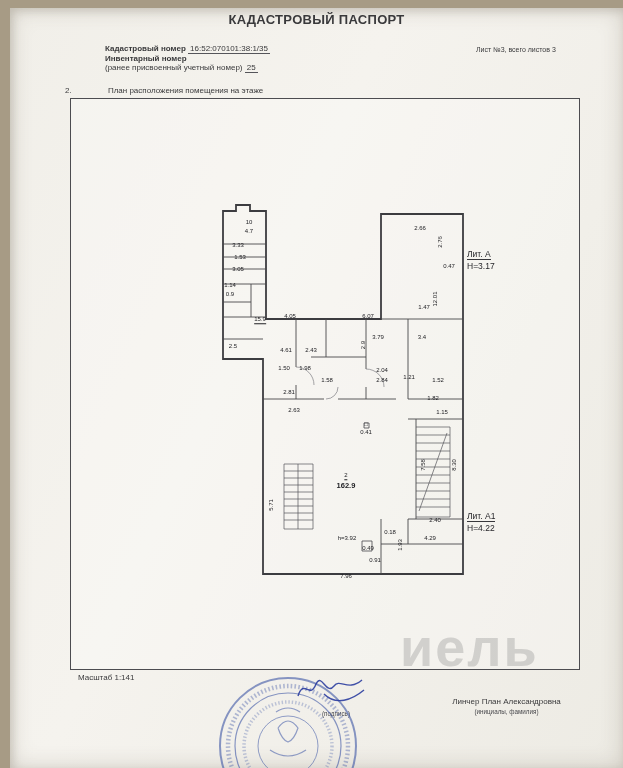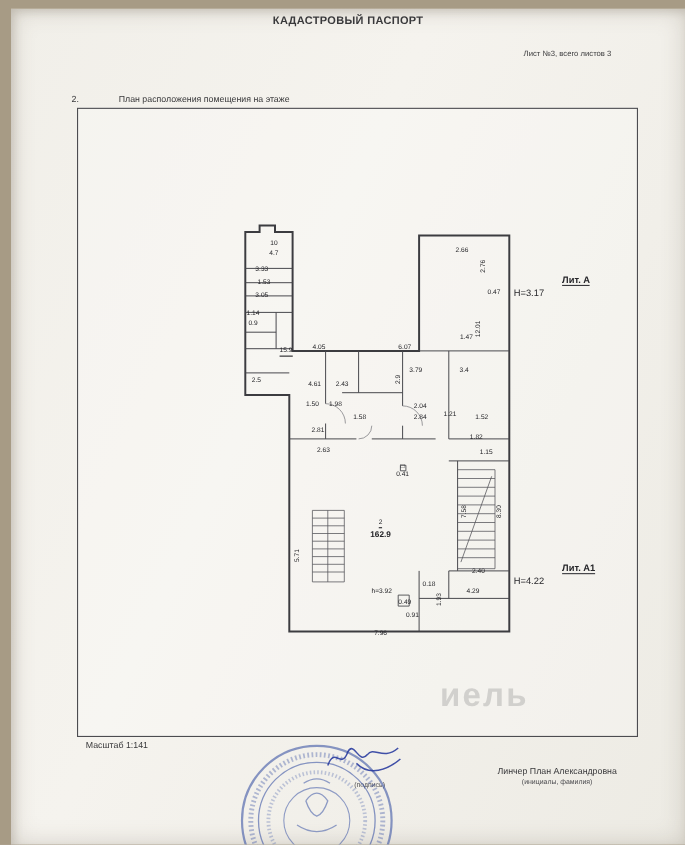--- a/index.html
+++ b/index.html
@@ -9,62 +9,75 @@
     font-family:"Liberation Sans", sans-serif;
   }
   .paper{
     position:absolute;left:10px;top:8px;width:613px;height:760px;
     background:linear-gradient(115deg,#f1efe9 0%,#f5f3ee 40%,#edebe4 100%);
     box-shadow:inset 0 0 22px rgba(95,84,62,.22), inset 3px 3px 8px rgba(95,84,62,.18);
     overflow:hidden;color:#39393b;
   }
   .abs{position:absolute;}
   
-  .doc-title{top:7px;left:0;width:100%;text-align:center;font-weight:bold;font-size:10px;line-height:10px;letter-spacing:.3px;}
+  .doc-title{top:7px;left:0;width:100%;text-align:center;font-weight:bold;font-size:13px;line-height:10px;letter-spacing:.3px;}
   .meta{left:95px;top:36px;font-size:8px;line-height:9.5px;}
   .meta .lbl{font-weight:bold;}
   .meta .val{border-bottom:.8px solid #55555a;padding:0 2px;}
   .sheet{left:466px;top:38px;font-size:7px;}
   .section{left:55px;top:78px;font-size:8px;font-weight:normal;}
   .section .no{margin-right:34px;}
   
   .plan-box{left:60px;top:90px;width:508px;height:570px;border:1.2px solid #4c4c50;background:rgba(255,255,255,.25);}
   .plan-title{position:absolute;top:28px;left:0;width:100%;text-align:center;font-weight:bold;font-size:13px;letter-spacing:.4px;color:#232325;}
   .drawing{position:absolute;left:145px;top:100px;width:265px;height:390px;}
   .drawing svg{position:absolute;left:0;top:0;}
   .dim{position:absolute;font-size:6px;line-height:1;color:#222226;white-space:nowrap;transform:translate(-50%,-50%);}
   .dim.u{border-bottom:.8px solid #222226;padding-bottom:.5px;}
   .dim.b{font-size:7.5px;font-weight:bold;}
   .lit{font-size:8.5px;color:#26262a;}
-  .lit .lit-name{border-bottom:.8px solid #37373b;font-weight:bold;display:inline-block;margin-left:44px;}
+  .lit .lit-name{border-bottom:.8px solid #37373b;font-weight:normal;display:inline-block;}
   .lit .lit-h{display:block;margin-top:1px;}
   .lit-a{left:396px;top:150px;}
   .lit-a1{left:396px;top:412px;}
   
-  .watermark{left:390px;top:608px;font-size:30px;font-weight:bold;color:rgba(128,128,130,.30);letter-spacing:2px;z-index:4;}
+  .watermark{left:390px;top:608px;font-size:54px;font-weight:bold;color:rgba(128,128,130,.30);letter-spacing:2px;z-index:4;}
   
   .scale{left:68px;top:665px;font-size:8px;}
   .sig-left{left:120px;top:689px;width:130px;text-align:center;font-size:8px;}
   .sig-left .sub,.sig-right .sub,.sig-note{font-size:6.3px;color:#4a4a4e;}
   .sig-left .sub{display:block;margin-top:2px;}
   .sig-note{left:312px;top:702px;}
   .sig-right{left:414px;top:689px;width:165px;text-align:center;font-size:8px;}
   .sig-right .sub{display:block;margin-top:2px;}
   .stamp{left:196px;top:658px;z-index:5;}
   .signature{left:286px;top:662px;z-index:6;}
 </style>
 </head>
 <body>
 
 <div class="paper">
 
   <div class="abs doc-title">
     <div>КАДАСТРОВЫЙ ПАСПОРТ</div>
   </div>
 
+  <div class="abs meta">
+    <div>
+      <span class="lbl">Кадастровый номер</span>
+      <span class="val">16:52:070101:38:1/35</span>
+    </div>
+    <div>
+      <span class="lbl">Инвентарный номер</span>
+    </div>
+    <div>
+      <span>(ранее присвоенный учетный номер)</span>
+      <span class="val">25</span>
+    </div>
+  </div>
 
   <div class="abs sheet">Лист №3, всего листов 3</div>
 
   <div class="abs section">
     <span class="no">2.</span>
     <span>План расположения помещения на этаже</span>
   </div>
 
   <div class="abs plan-box">
 

